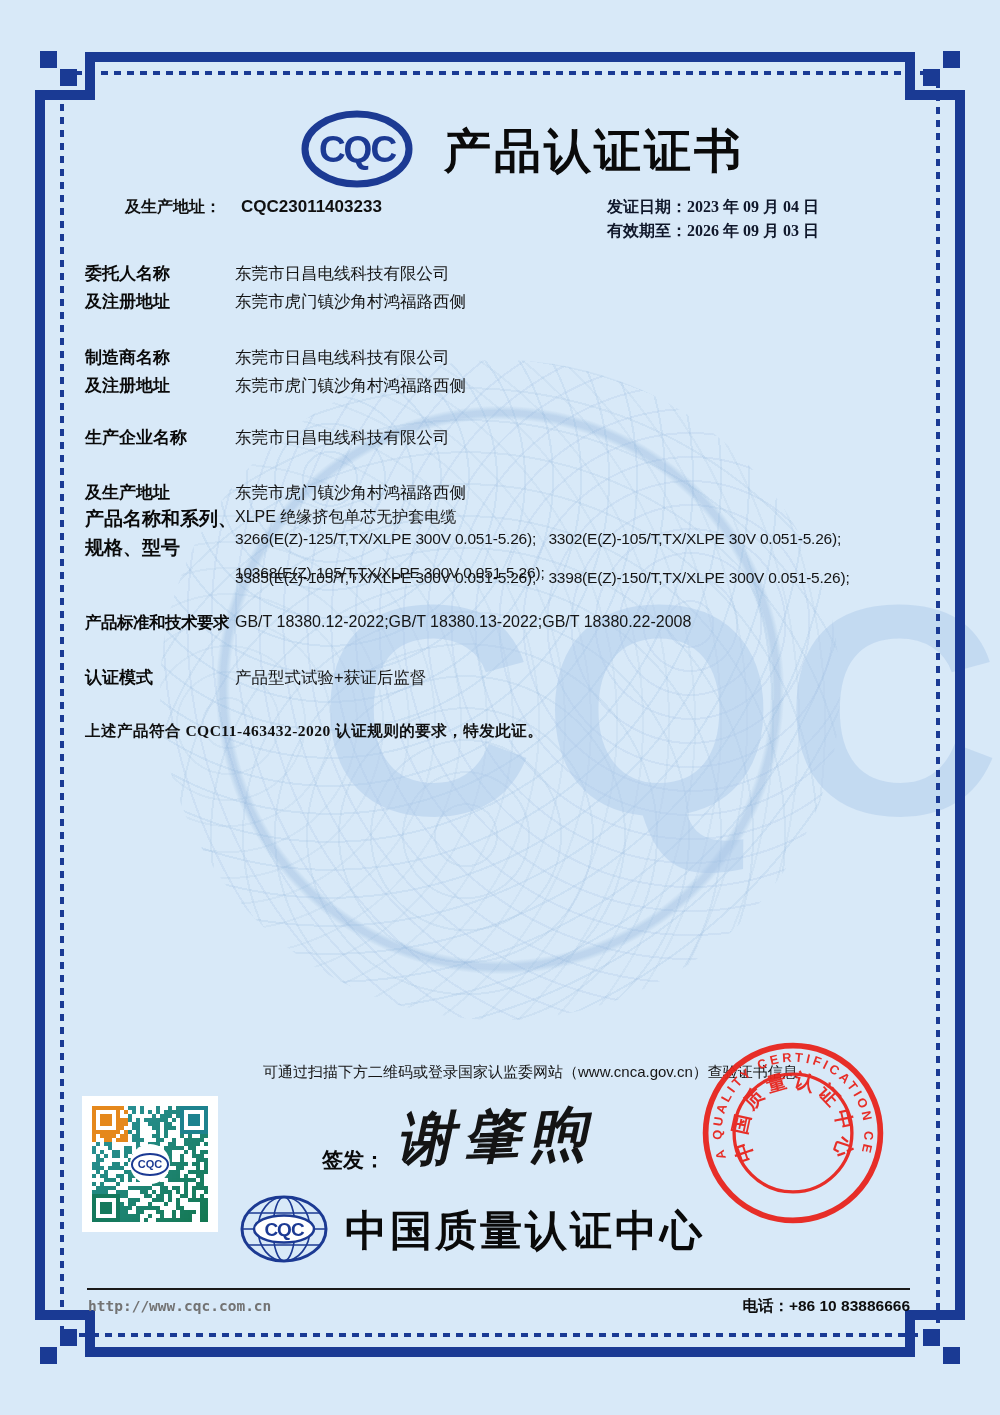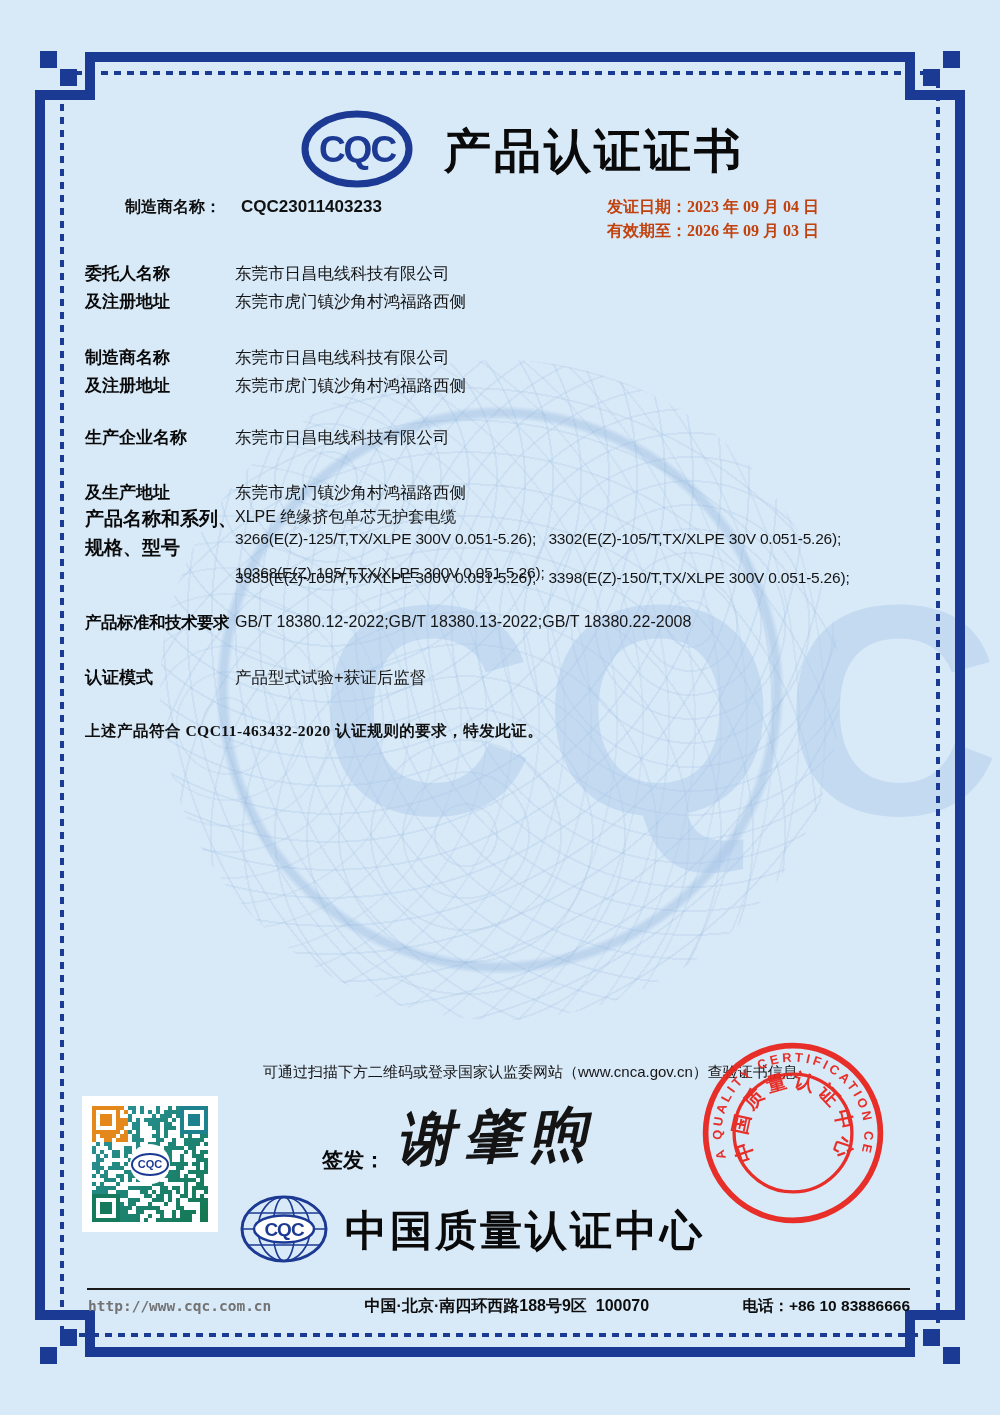--- a/index.html
+++ b/index.html
@@ -22,21 +22,21 @@
   .frame{position:absolute;left:0;top:0;z-index:3;pointer-events:none;}
 
   
   .hlogo{position:absolute;left:299px;top:108px;z-index:4;}
   .title{position:absolute;left:444px;top:120px;font-size:47px;font-weight:900;color:#0a0a0a;
     letter-spacing:3px;z-index:4;white-space:nowrap;}
 
   .kai{font-family:"Liberation Serif",serif;}
   .certno{position:absolute;left:125px;top:197px;z-index:4;font-size:16px;font-weight:700;color:#101010;}
   .certno .num{font-family:"Liberation Sans",sans-serif;font-size:17px;font-weight:700;margin-left:20px;}
-  .dates{position:absolute;left:607px;top:195px;z-index:4;font-size:16px;font-weight:700;color:#c2410c;line-height:24px;white-space:nowrap;}
+  .dates{position:absolute;left:607px;top:195px;z-index:4;font-size:16px;font-weight:700;color:#0f172a;line-height:24px;white-space:nowrap;}
 
   
   .frow{position:absolute;left:85px;width:840px;height:24px;z-index:4;}
   .frow .lab{position:absolute;left:0;top:0;font-weight:700;font-size:17px;color:#0a0a0a;white-space:nowrap;}
   .frow .val{position:absolute;left:150px;top:1px;font-size:16.5px;color:#151515;white-space:nowrap;}
   .frow .lab.small{font-size:16.5px;letter-spacing:-0.5px;}
 
   .plabel{position:absolute;left:85px;font-weight:700;font-size:19px;color:#0a0a0a;z-index:4;white-space:nowrap;}
   .pname{position:absolute;left:235px;top:507px;font-size:16px;color:#151515;z-index:4;white-space:pre;text-align:right;}
   .pmodel{position:absolute;left:235px;font-size:15.5px;color:#151515;z-index:4;white-space:pre;letter-spacing:-0.2px;}
@@ -98,21 +98,21 @@
     </g>
   </svg>
 
   <svg class="hlogo" width="118" height="82" viewBox="0 0 118 82">
     <ellipse cx="58" cy="41" rx="52" ry="35" fill="none" stroke="#1c3a93" stroke-width="7"></ellipse>
     <text x="58" y="54" text-anchor="middle" font-size="37" font-weight="800" fill="#1c3a93" letter-spacing="-2">CQC</text>
   </svg>
   <div class="title">产品认证证书</div>
 
   <div class="certno kai">
-    <span>制造商名称：</span><span class="num">CQC23011403233</span>
+    <span>及生产地址：</span><span class="num">CQC23011403233</span>
   </div>
   <div class="dates kai">
     <div><span>发证日期：</span><span>2023 年 09 月 04 日</span></div>
     <div><span>有效期至：</span><span>2026 年 09 月 03 日</span></div>
   </div>
 
   <div class="frow" style="top:262px">
     <span class="lab">委托人名称</span>
     <span class="val">东莞市日昌电线科技有限公司</span>
   </div>
@@ -581,17 +581,16 @@
     </defs>
     <circle cx="100" cy="100" r="92" stroke-width="6"></circle>
     <circle cx="100" cy="100" r="62" stroke-width="3.5"></circle>
     <text class="latin"><textPath href="#sealArcOuter" startOffset="50%" text-anchor="middle">CHINA QUALITY CERTIFICATION CENTRE</textPath></text>
     <text class="cn"><textPath href="#sealArcInner" startOffset="50%" text-anchor="middle">中国质量认证中心</textPath></text>
   </svg>
 
   <div class="footline"></div>
   <div class="footer">
     <span class="url">http://www.cqc.com.cn</span>
-    <span class="addr">中国·北京·南四环西路188号9区  100070</span>
     <span class="tel">电话：+86 10 83886666</span>
   </div>
 
 </div>
 
 </body></html>

